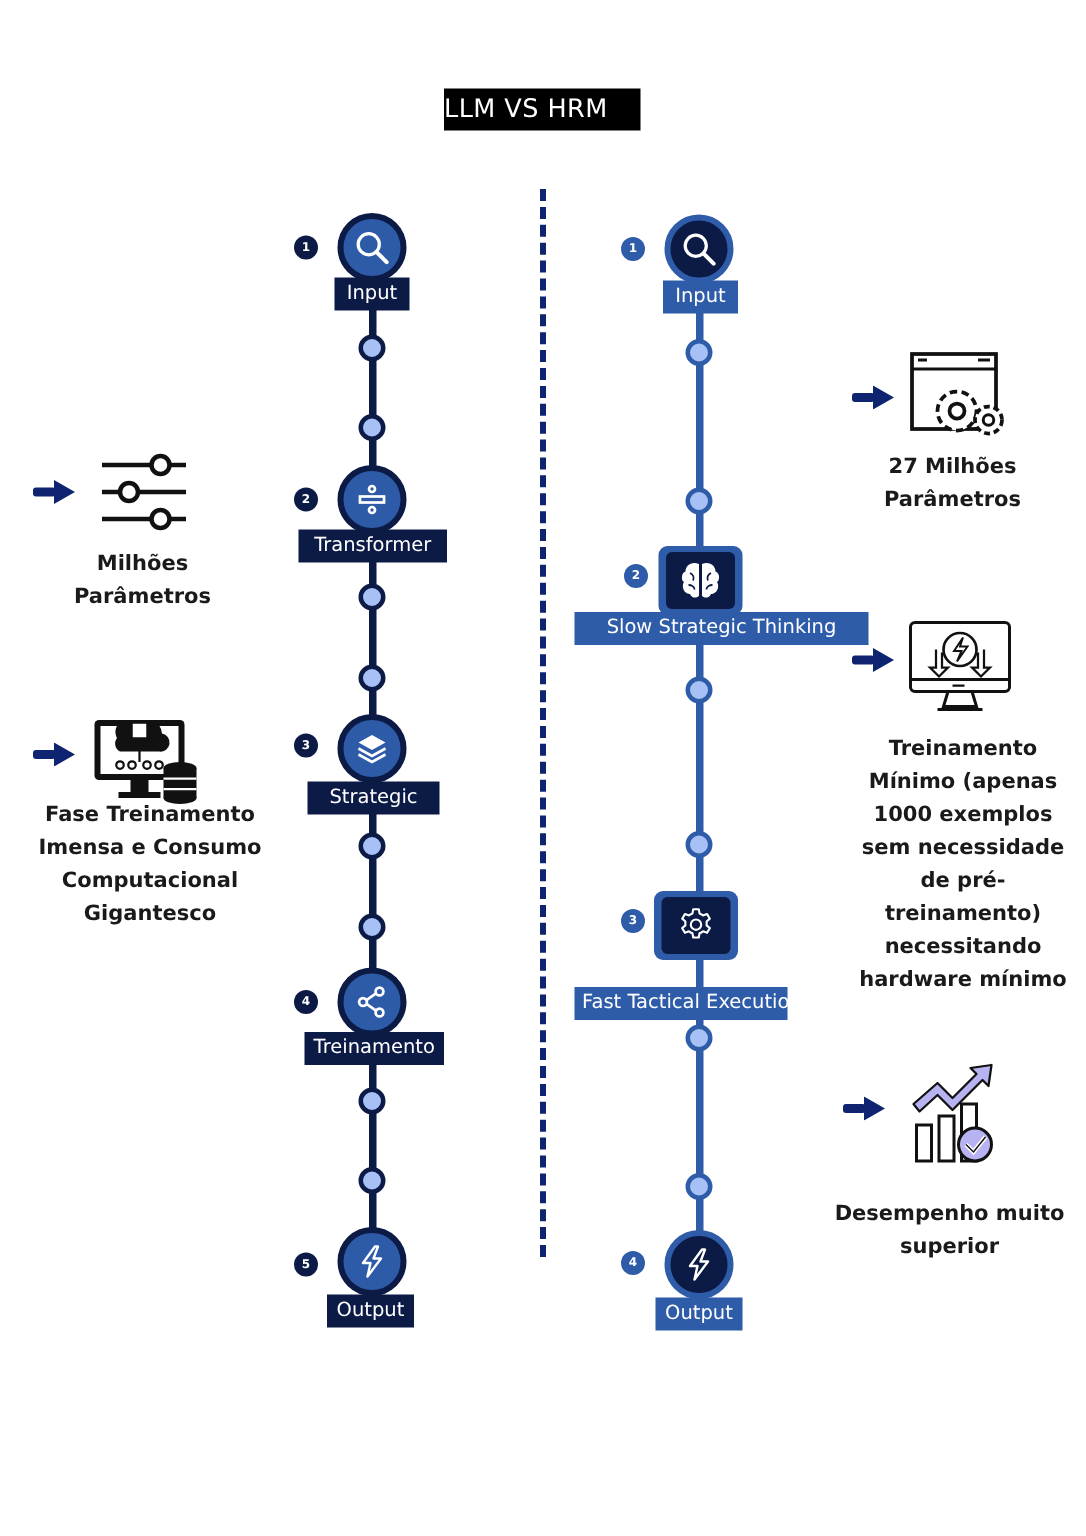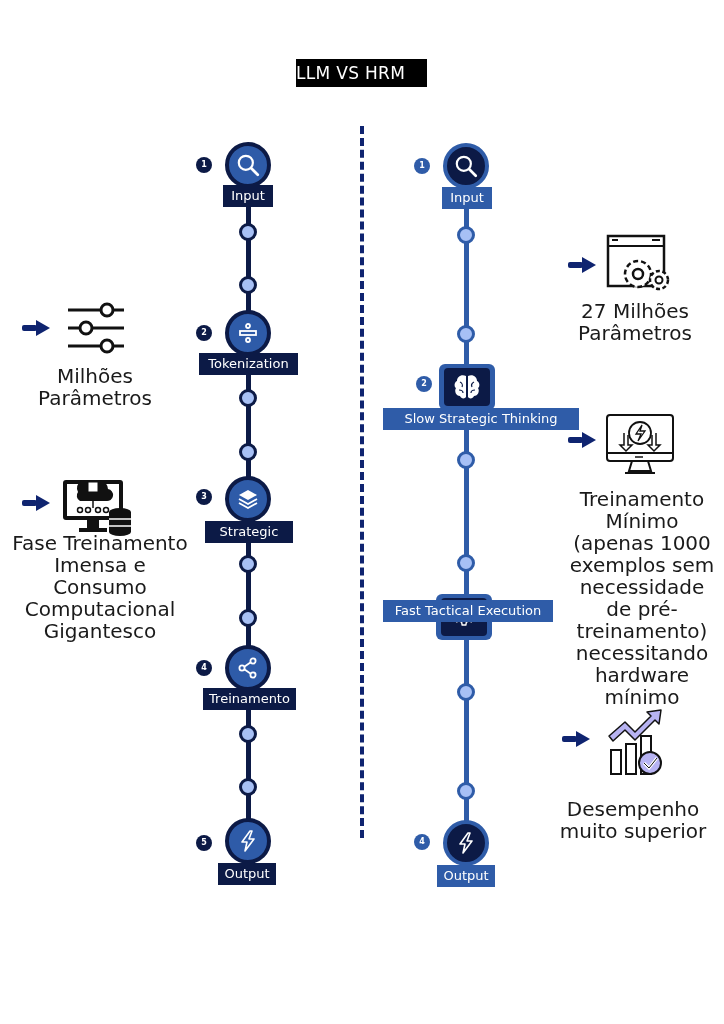--- a/index.html
+++ b/index.html
@@ -17,21 +17,21 @@
   .circle.llm{background:#2e5ba8;border:4px solid #0c1a46;}
   .circle.hrm{background:#0c1a46;border:4px solid #2f5ca8;}
   .label{height:22px;line-height:22px;font-size:13px;color:#fff;text-align:center;white-space:nowrap;padding:0 5px;box-sizing:border-box;}
   .label.llm{background:#0c1a46;}
   .label.hrm{background:#2f5ca8;}
   .num{width:16px;height:16px;border-radius:50%;color:#fff;font-size:8px;font-weight:bold;line-height:16px;text-align:center;}
   .num.llm{background:#0c1a46;}
   .num.hrm{background:#2f5ca8;}
   .sq{width:56px;height:46px;border-radius:6px;background:#2f5ca8;display:flex;align-items:center;justify-content:center;}
   .sq-inner{width:46px;height:38px;border-radius:4px;background:#0c1a46;display:flex;align-items:center;justify-content:center;}
-  .side-text{font-weight:normal;color:#1a1a1a;font-size:20px;line-height:22px;text-align:center;}
+  .side-text{font-weight:bold;color:#1a1a1a;font-size:14px;line-height:22px;text-align:center;}
   .arrow{width:28px;height:16px;}
 </style>
 </head>
 <body>
 
 <div class="abs title">LLM VS HRM</div>
 
 <div class="abs divider"></div>
 
 <div class="abs line-llm"></div>
@@ -55,21 +55,21 @@
 <div class="abs label llm" style="left:223px;top:185px;width:50px">Input</div>
 
 <div class="abs num llm" style="left:196px;top:325px">2</div>
 <div class="abs circle llm" style="left:225px;top:310px">
   <svg width="24" height="24" viewBox="0 0 24 24">
       <circle cx="12" cy="5" r="2" fill="none" stroke="#fff" stroke-width="1.8"></circle>
       <rect x="4" y="10" width="16" height="4" fill="none" stroke="#fff" stroke-width="1.8"></rect>
       <circle cx="12" cy="19" r="2" fill="none" stroke="#fff" stroke-width="1.8"></circle>
     </svg>
 </div>
-<div class="abs label llm" style="left:199px;top:353px;width:99px">Tokenization</div>
+<div class="abs label llm" style="left:199px;top:353px;width:99px">Transformer</div>
 
 <div class="abs num llm" style="left:196px;top:489px">3</div>
 <div class="abs circle llm" style="left:225px;top:476px">
   <svg width="24" height="24" viewBox="0 0 24 24">
       <path d="M12 3 L21 8 L12 13 L3 8 Z" fill="#fff"></path>
       <path d="M3 12 L12 17 L21 12" fill="none" stroke="#fff" stroke-width="1.8"></path>
       <path d="M3 16 L12 21 L21 16" fill="none" stroke="#fff" stroke-width="1.8"></path>
     </svg>
 </div>
 <div class="abs label llm" style="left:205px;top:521px;width:88px">Strategic</div>
@@ -164,21 +164,21 @@
 
 <div class="abs num hrm" style="left:414px;top:606px">3</div>
 <div class="abs sq" style="left:436px;top:594px">
   <div class="sq-inner">
     <svg width="26" height="26" viewBox="0 0 24 24">
         <path d="M10.3 2 h3.4 l0.5 2.6 a8 8 0 0 1 2.1 1.2 l2.5 -0.9 1.7 2.9 -2 1.7 a8 8 0 0 1 0 2.4 l2 1.7 -1.7 2.9 -2.5 -0.9 a8 8 0 0 1 -2.1 1.2 l-0.5 2.6 h-3.4 l-0.5 -2.6 a8 8 0 0 1 -2.1 -1.2 l-2.5 0.9 -1.7 -2.9 2 -1.7 a8 8 0 0 1 0 -2.4 l-2 -1.7 1.7 -2.9 2.5 0.9 a8 8 0 0 1 2.1 -1.2 z" fill="none" stroke="#fff" stroke-width="1.3" stroke-linejoin="round"></path>
         <circle cx="12" cy="11.5" r="3.2" fill="none" stroke="#fff" stroke-width="1.3"></circle>
       </svg>
   </div>
 </div>
-<div class="abs label hrm" style="left:383px;top:600px;width:170px">Fast Tactical Execution</div>
+<div class="abs label hrm" style="left:383px;top:658px;width:142px">Fast Tactical Execution</div>
 
 <div class="abs num hrm" style="left:414px;top:834px">4</div>
 <div class="abs circle hrm" style="left:443px;top:820px">
   <svg width="24" height="24" viewBox="0 0 24 24">
       <path d="M14 2 L6 13 H11 L9 22 L18 10 H13 L16 2 Z" fill="none" stroke="#fff" stroke-width="1.6" stroke-linejoin="round"></path>
     </svg>
 </div>
 <div class="abs label hrm" style="left:437px;top:865px;width:58px">Output</div>
 
 <svg class="abs arrow" style="left:568px;top:257px" viewBox="0 0 28 16">

